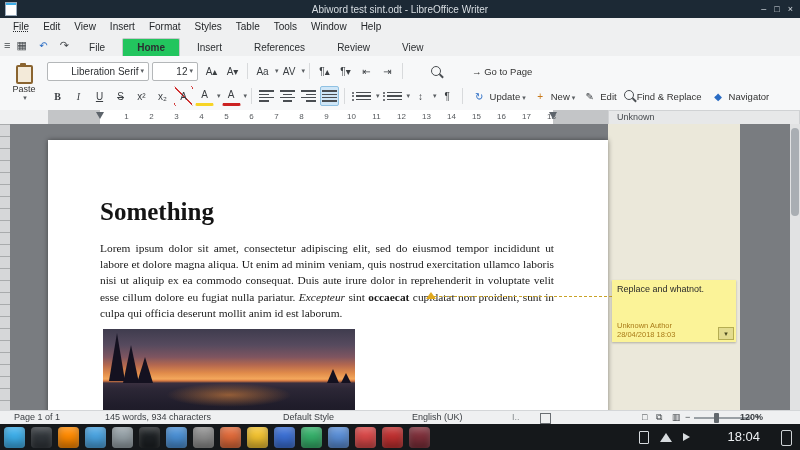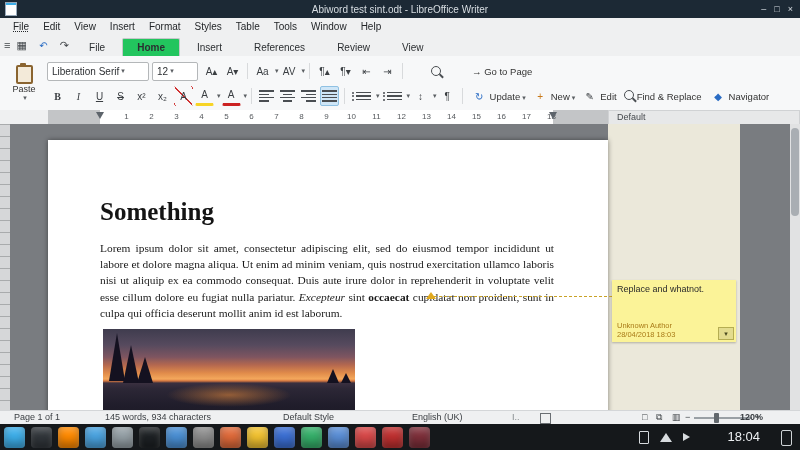--- a/index.html
+++ b/index.html
@@ -29,21 +29,21 @@
   .tab.active{background:#22c55e;border-color:#c6c8ca;border-radius:2px 2px 0 0;font-weight:bold;}
 
   
   .toolbar{position:absolute;top:56px;left:0;right:0;height:54px;background:#f7f8f9;
     border-bottom:1px solid #cfd1d3;}
   .paste-btn{position:absolute;left:5px;top:3px;width:38px;height:48px;display:flex;
     flex-direction:column;align-items:center;justify-content:center;font-size:9px;color:#333;border-radius:3px;}
   .clip{width:13px;height:15px;border:2px solid #8a6430;border-radius:2px;position:relative;background:#f3ead9;}
   .clip::before{content:"";position:absolute;top:-4px;left:2px;width:6px;height:3px;background:#8a6430;border-radius:1px;}
   .trow{position:absolute;left:47px;right:2px;height:22px;display:flex;align-items:center;}
-  .combo{display:inline-flex;align-items:center;justify-content:flex-start;background:#fff;
+  .combo{display:inline-flex;align-items:center;justify-content:flex-end;background:#fff;
     border:1px solid #b4b7b9;border-radius:2px;height:17px;padding:0 4px;font-size:10px;color:#2e3134;margin-right:3px;}
   .dd{font-size:7px;color:#5a5e62;margin-left:2px;}
   .ico{display:inline-flex;align-items:center;justify-content:center;min-width:17px;height:18px;
     font-size:10px;color:#3a3e42;margin:0 1px;border:1px solid transparent;border-radius:2px;}
   .ico.blue{color:#2a6cc4;}
   .ico.hl{border-bottom:3px solid #f7d426;line-height:10px;height:15px;}
   .ico.fc{border-bottom:3px solid #cc2222;line-height:10px;height:15px;}
   .ico.clear{background:linear-gradient(45deg,transparent 46%,#d03030 46%,#d03030 54%,transparent 54%);}
   .ico.active-ico{background:#cfe6f7;border:1px solid #8fc1e3;}
   .vsep{width:1px;height:16px;background:#d8dadc;margin:0 4px;flex:none;}
@@ -300,21 +300,21 @@
         <span class="rnum">12</span>
         <span class="rnum">13</span>
         <span class="rnum">14</span>
         <span class="rnum">15</span>
         <span class="rnum">16</span>
         <span class="rnum">17</span>
         <span class="rnum">18</span>
       </div>
     <div class="indent-marker" style="left:96px;"></div>
     <div class="indent-marker" style="left:549px;"></div>
-    <div class="comments-btn">Default</div>
+    <div class="comments-btn">Unknown</div>
   </div>
 
   <div class="docarea">
     <div class="vruler"></div>
     <div class="comments-pane"></div>
 
     <div class="page">
       <h1 class="doc-heading">Something</h1>
       <div class="doc-para"><span>Lorem ipsum dolor sit amet, consectetur adipiscing elit, sed do eiusmod tempor incididunt ut labore et dolore magna aliqua. Ut enim ad minim veniam, quis nostrud exercitation ullamco laboris nisi ut aliquip ex ea commodo consequat. Duis aute irure dolor in reprehenderit in voluptate velit esse cillum dolore eu fugiat nulla pariatur. </span><span style="font-style:italic;">Excepteur</span><span> sint </span><span style="font-weight:bold;">occaecat</span><span> cupidatat non proident, sunt in culpa qui officia deserunt mollit anim id est laborum.</span></div>
       <div class="photo">

